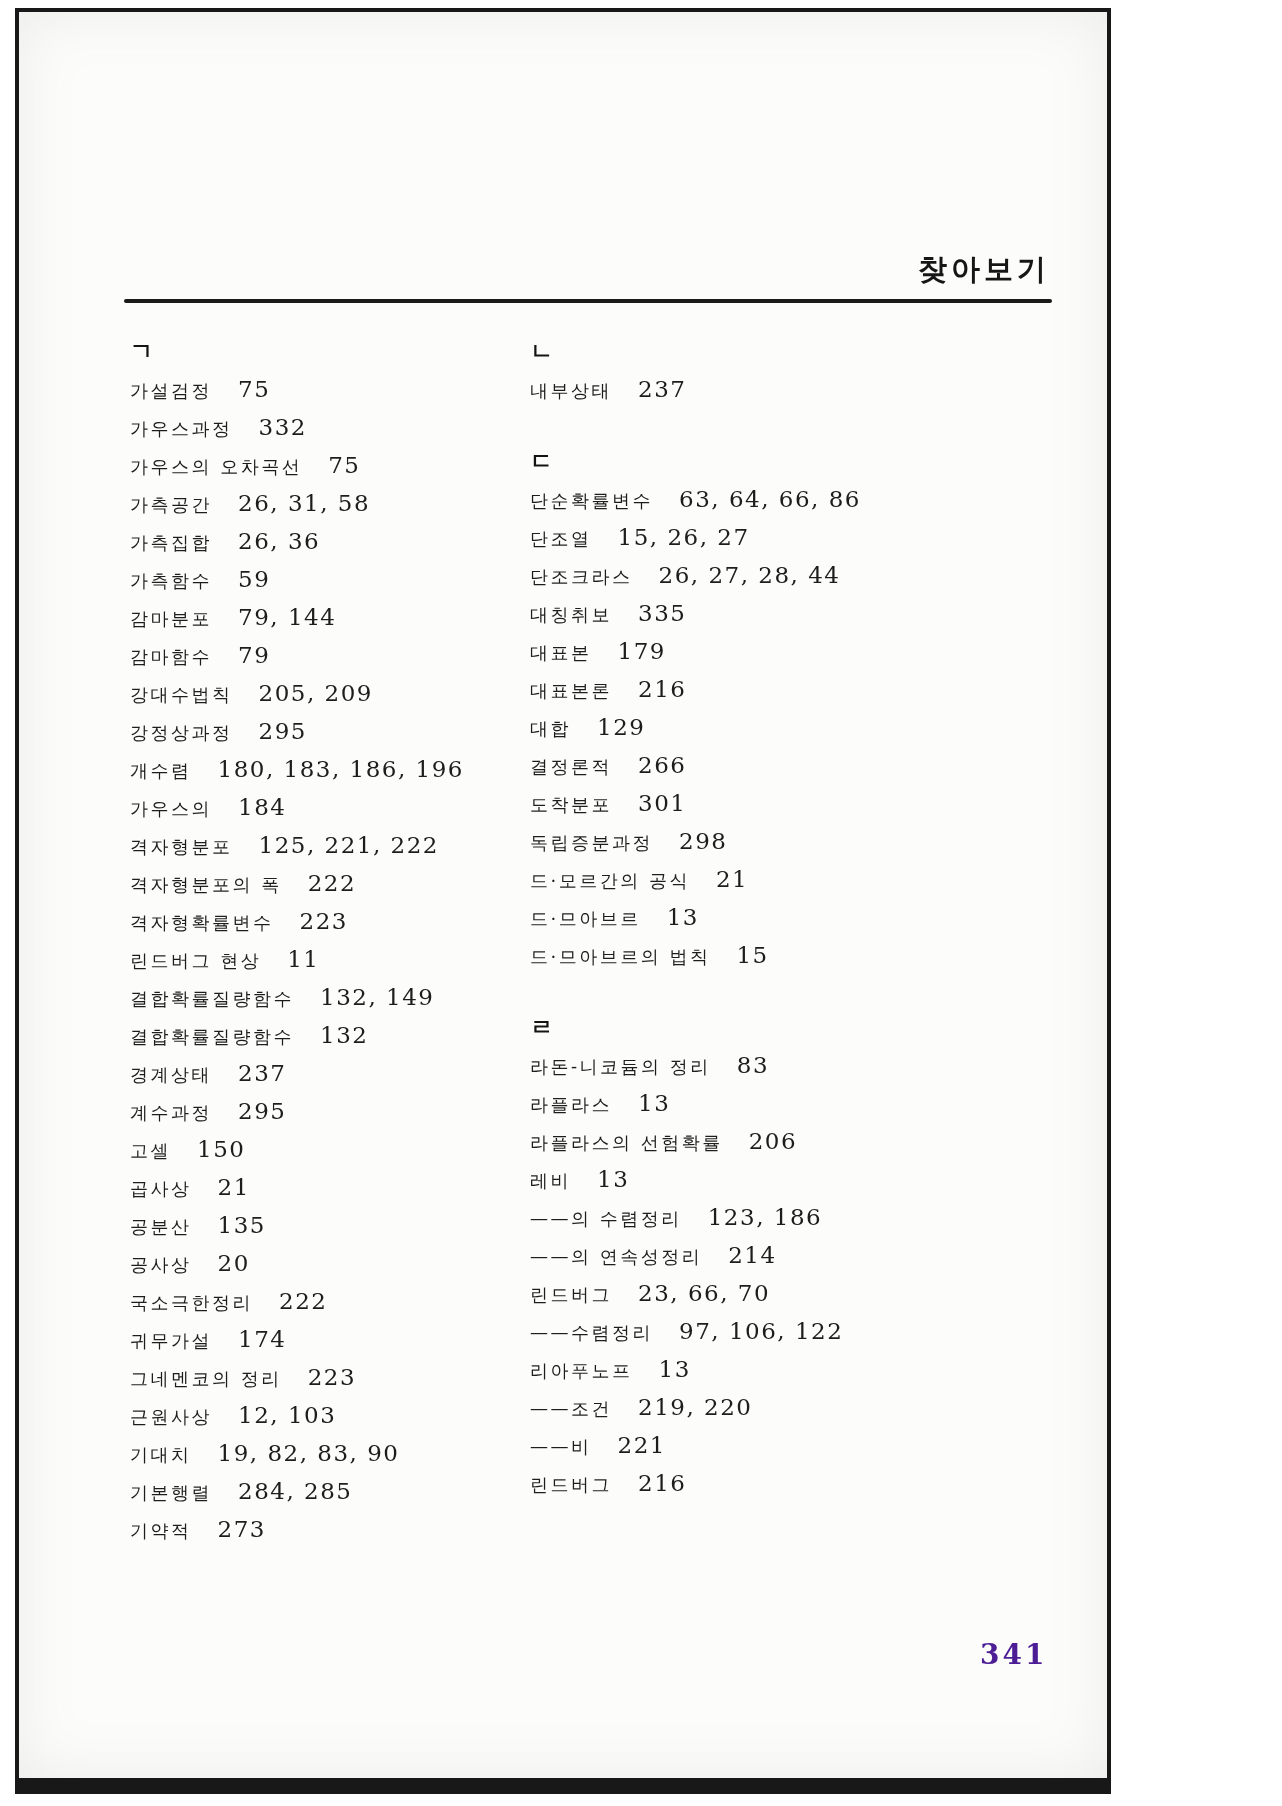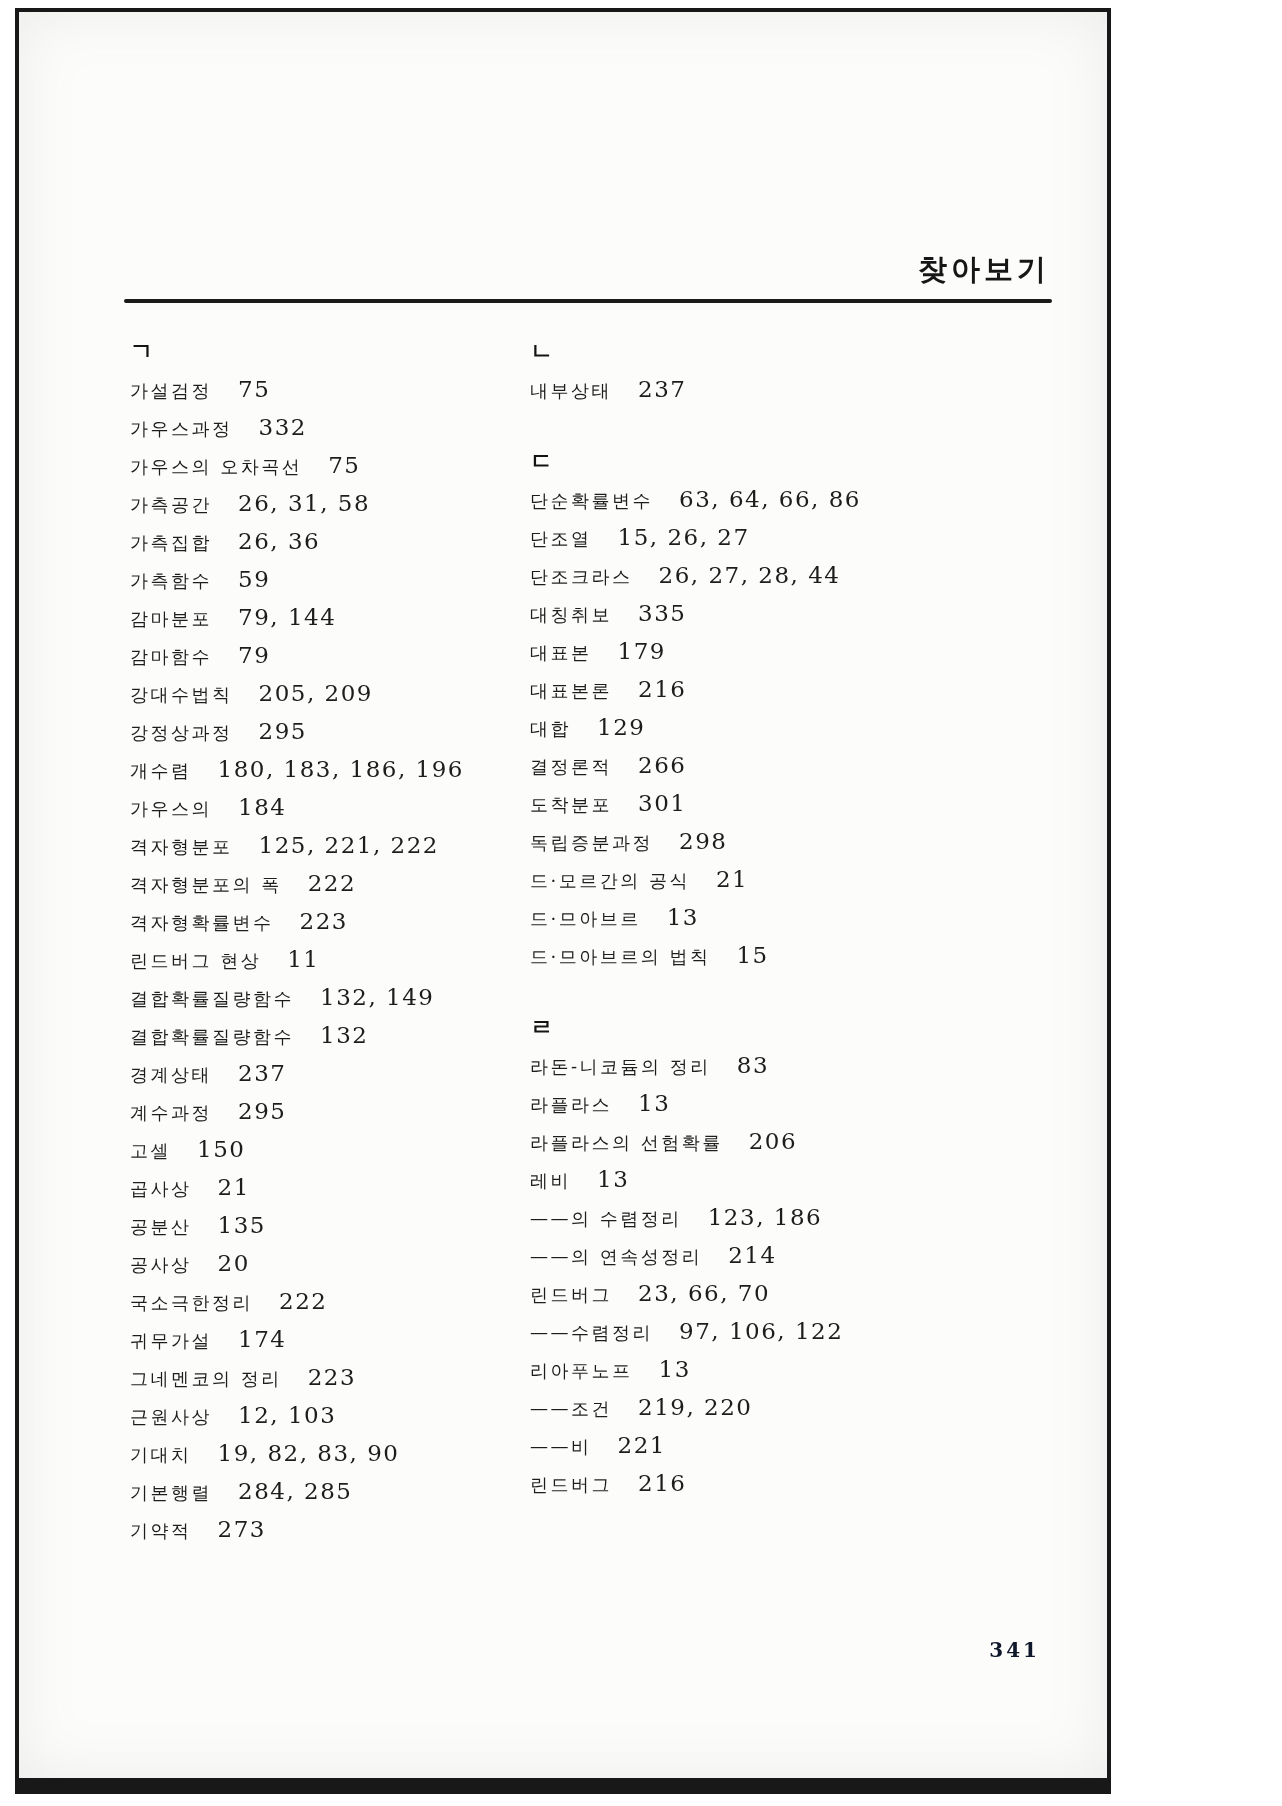--- a/index.html
+++ b/index.html
@@ -66,24 +66,24 @@
   }
   .row.entry .pages{
     font-size:23px;
     letter-spacing:1.5px;
     margin-left:26px;
     color:#1d1d1d;
   }
   .page-number{
     position:absolute;
     top:1638px;left:980px;width:60px;
-    font-size:20px;font-weight:bold;
+    font-size:28px;font-weight:bold;
     letter-spacing:3px;
-    color:#0f172a;
-    text-align:right;
+    color:#4c1d95;
+    text-align:center;
   }
 </style>
 </head>
 <body>
 
 <div class="canvas">
   <div class="frame"></div>
   <div class="frame-inner-shade"></div>
 
   <div class="page-title">찾아보기</div>

